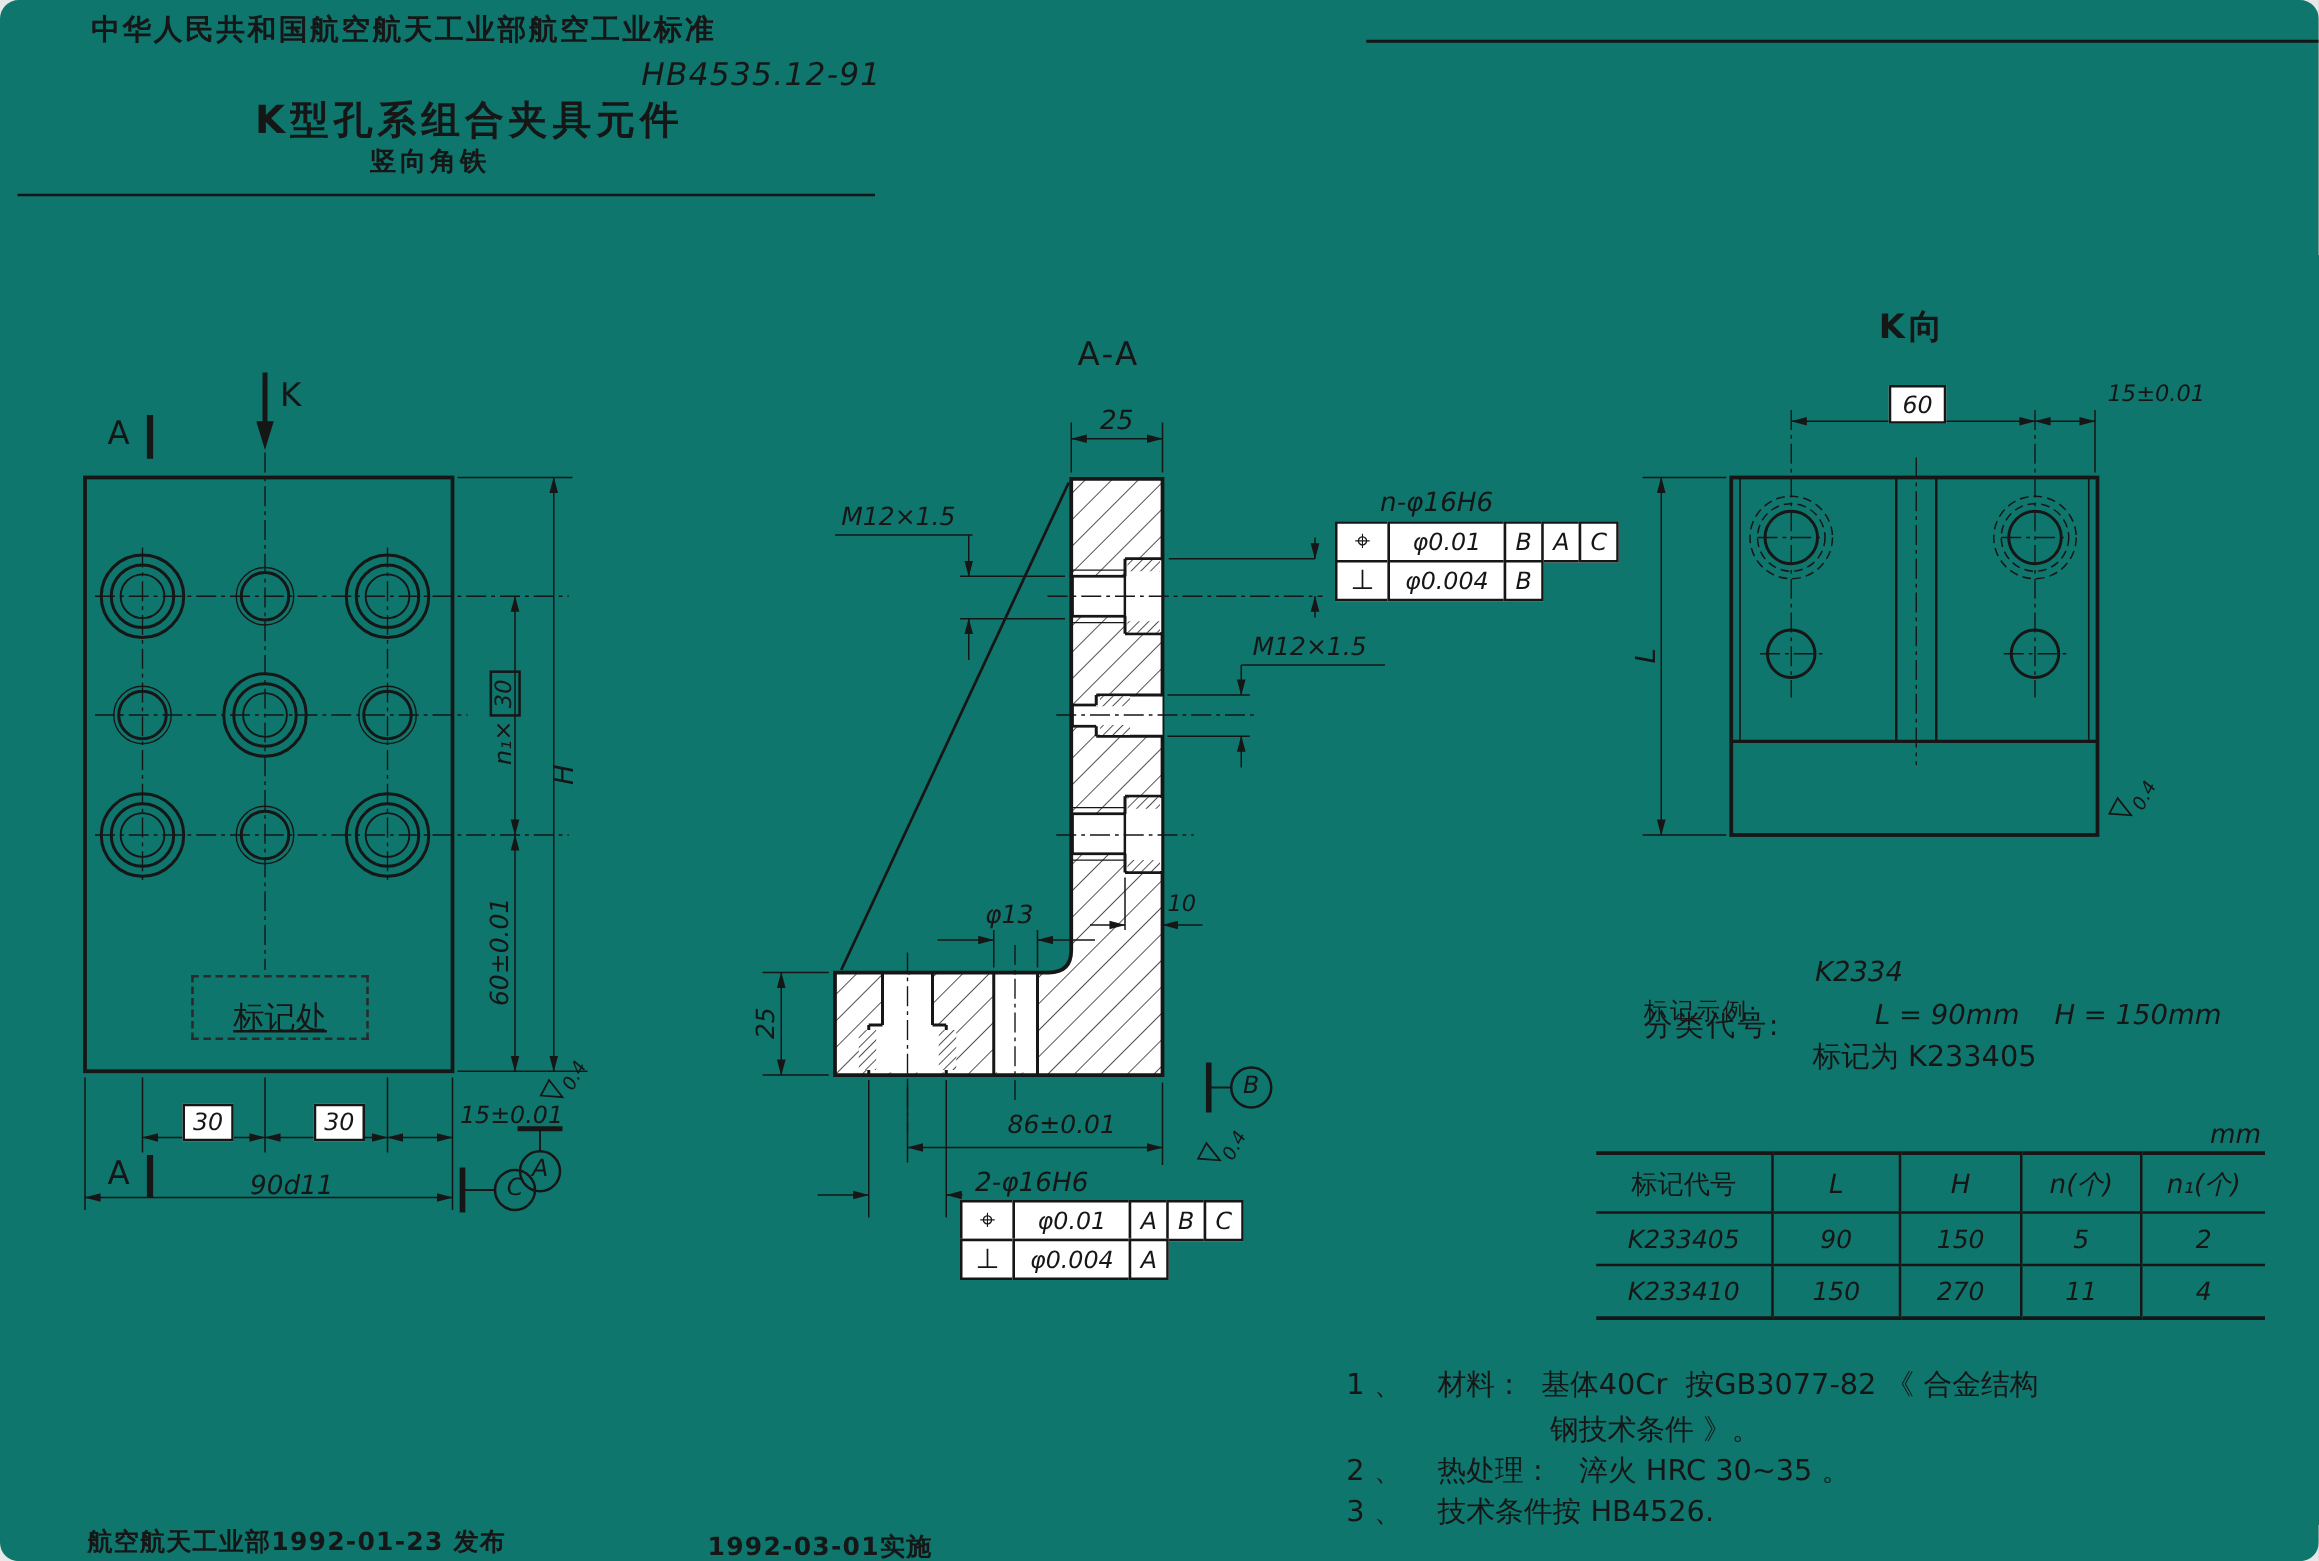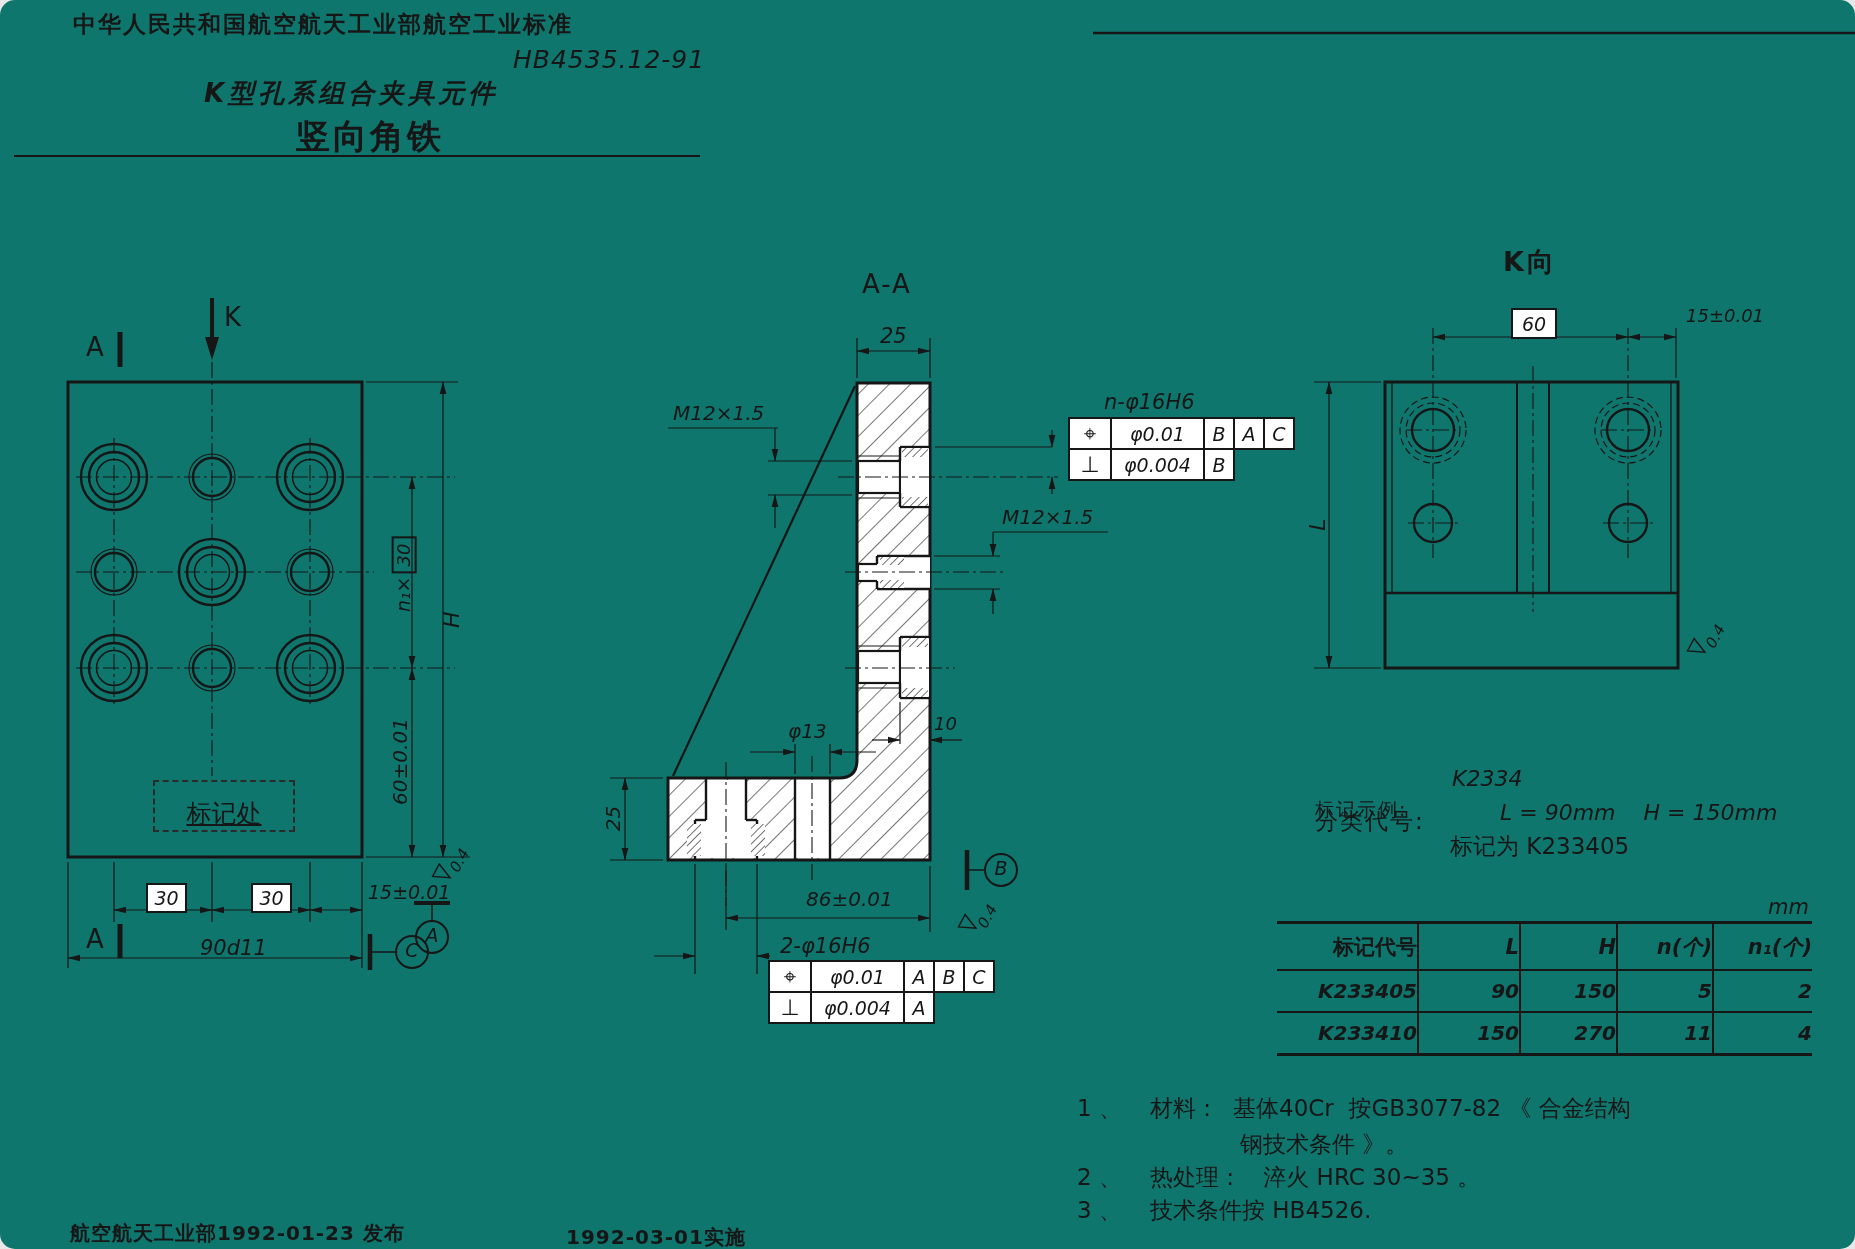--- a/index.html
+++ b/index.html
@@ -18,21 +18,21 @@
   .fcf{position:absolute;}
   .fcf-row{display:flex;}
   .fcf-row + .fcf-row{margin-top:-2px;}
   .fcf-cell{display:flex;align-items:center;justify-content:center;border:2px solid #161616;
             height:33px;background:#fff;font-size:19px;font-style:italic;box-sizing:border-box;}
   .fcf-cell + .fcf-cell{margin-left:-2px;}
   .fcf-sym{width:44px;font-style:normal;font-size:22px;}
   .fcf-tol{width:95px;}
   .fcf-dat{width:32px;}
   .spec-table{position:absolute;left:1277px;top:921px;border-collapse:collapse;table-layout:fixed;}
-  .spec-table th,.spec-table td{border-bottom:2px solid #161616;text-align:right;font-weight:bold;
+  .spec-table th,.spec-table td{border-bottom:2px solid #161616;text-align:center;font-weight:normal;
       color:#161616;padding:0;}
   .spec-table thead th{border-top:3px solid #161616;height:45px;font-size:21px;}
   .spec-table td{height:40px;font-size:20px;font-style:italic;}
   .spec-table tr.last td{border-bottom:3px solid #161616;}
   .spec-table th + th,.spec-table td + td{border-left:2px solid #161616;}
   .datum-letter{font-size:19px;font-style:italic;text-align:center;width:28px;}
 </style>
 </head>
 <body>
 
@@ -317,22 +317,22 @@
         <line x1="1329" y1="382" x2="1329" y2="668" marker-start="url(#ah)" marker-end="url(#ah)"></line>
       </g>
       <g transform="rotate(-62 1697 648)">
         <polygon points="1690,641 1704,641 1697,657" stroke-width="1.4"></polygon>
       </g>
     </g>
   </svg>
 
   <span class="t b" style="left:73px;top:11px;font-size:23px;letter-spacing:2px;">中华人民共和国航空航天工业部航空工业标准</span>
   <span class="t hand" style="left:513px;top:46px;font-size:25px;letter-spacing:1px;">HB4535.12-91</span>
-  <span class="t b" style="left:204px;top:79px;font-size:26px;letter-spacing:4px;font-style:italic;">K型孔系组合夹具元件</span>
-  <span class="t b" style="left:296px;top:117px;font-size:34px;letter-spacing:3px;">竖向角铁</span>
+  <span class="t b" style="left:204px;top:79px;font-size:31px;letter-spacing:4px;">K型孔系组合夹具元件</span>
+  <span class="t b" style="left:296px;top:117px;font-size:21px;letter-spacing:3px;">竖向角铁</span>
 
   <span class="t" style="left:86px;top:333px;font-size:26px;">A</span>
   <span class="t" style="left:224px;top:303px;font-size:26px;">K</span>
   <span class="t" style="left:86px;top:925px;font-size:26px;">A</span>
   <div class="markbox" style="left:153px;top:780px;width:138px;height:48px;">
     <span style="font-size:25px;">标记处</span>
   </div>
   <div class="t rot90" style="left:352px;top:562px;width:104px;display:flex;align-items:center;justify-content:center;gap:3px;">
     <span class="hand" style="font-size:19px;">n₁×</span>
     <span style="font-size:18px;font-style:italic;border:2px solid #161616;padding:0 5px;">30</span>

